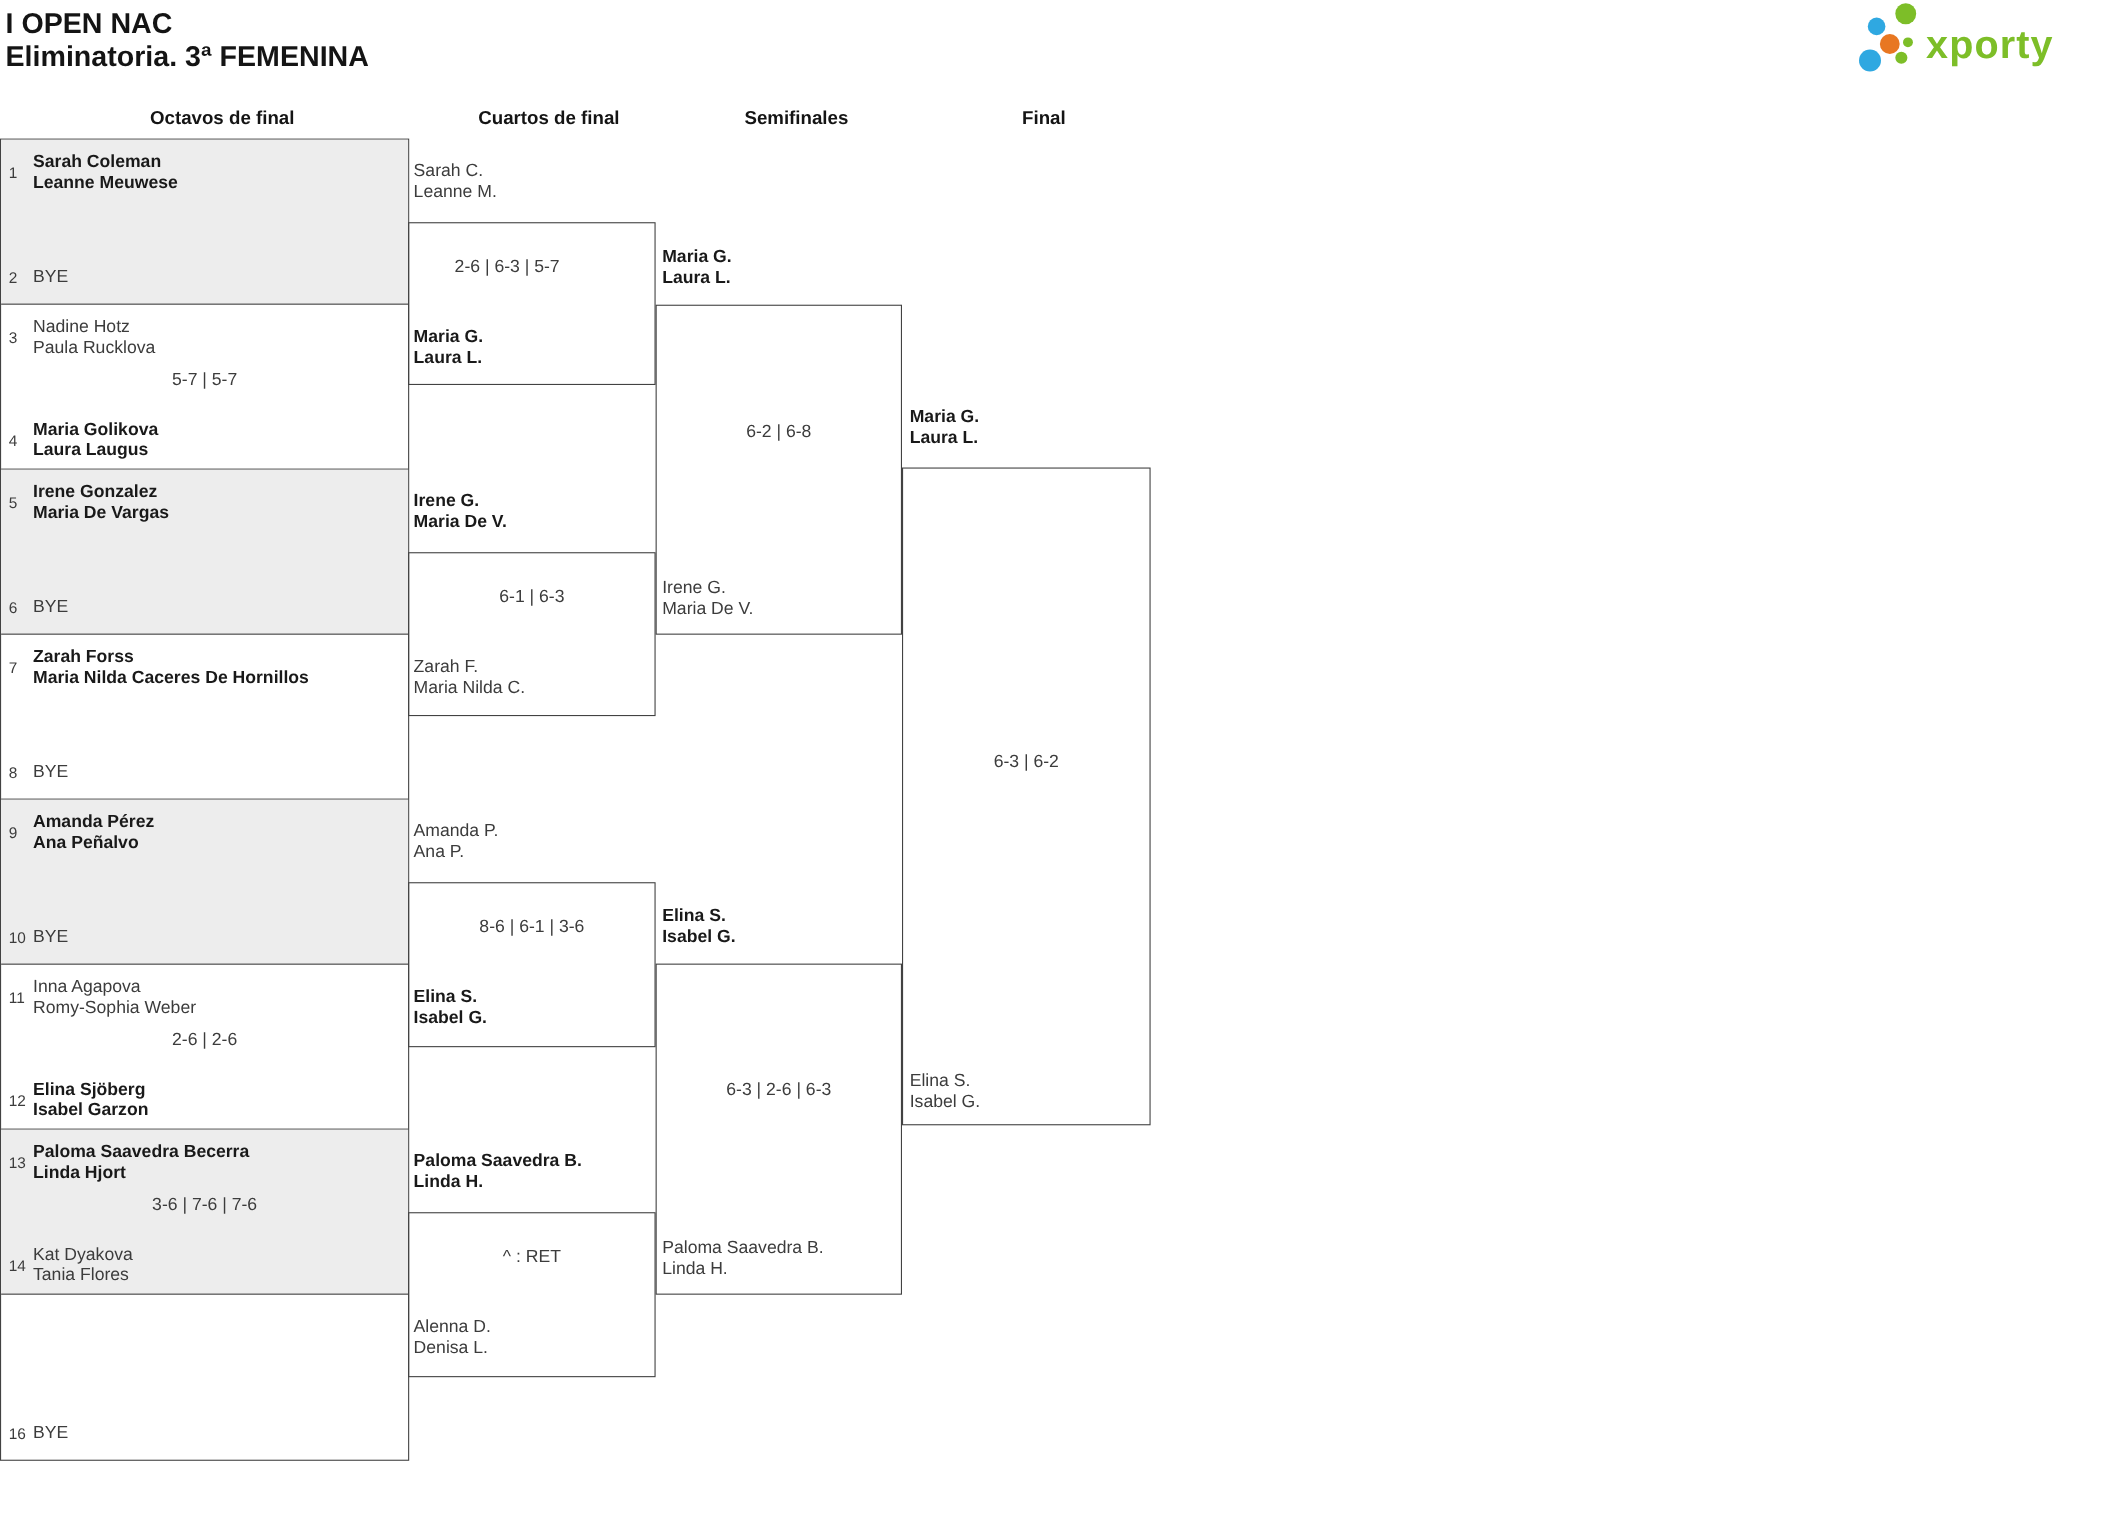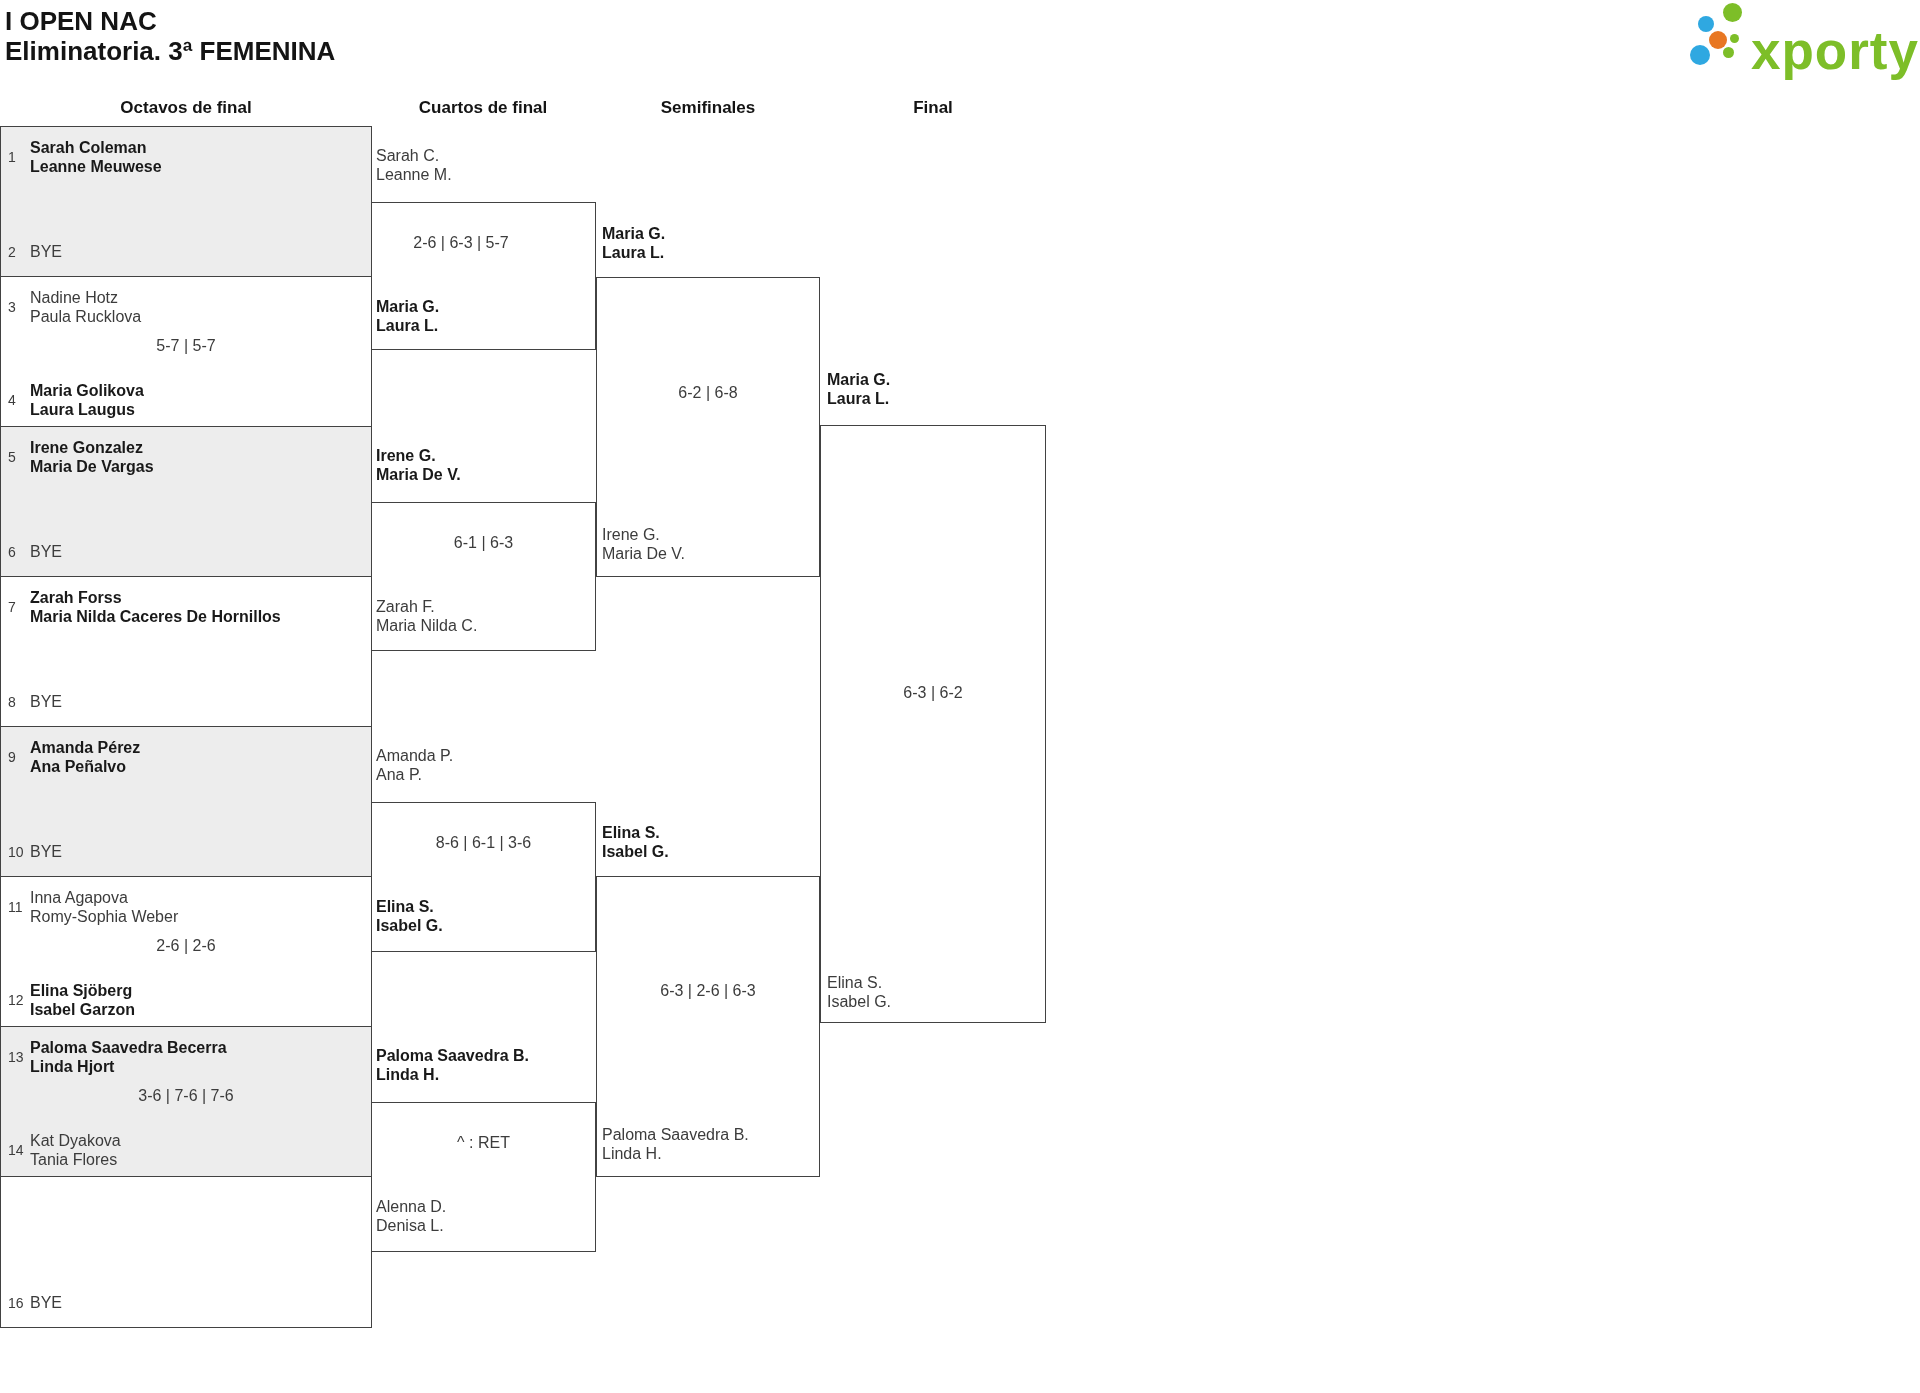--- a/index.html
+++ b/index.html
@@ -10,23 +10,23 @@
     --green:#7DBE28;
     --blue:#2FA8E1;
     --orange:#E87722;
   }
   html,body{margin:0;padding:0;background:#fff;}
   .page{
     position:relative;width:1920px;height:1393px;background:#fff;overflow:hidden;
     font-family:"Liberation Sans",sans-serif;color:var(--txt);
   }
   .title{position:absolute;left:5px;top:6px;font-size:26px;line-height:30px;font-weight:700;color:#141414;}
-  .round-h{position:absolute;top:98px;transform:translateX(-50%);font-size:17px;font-weight:700;color:#141414;white-space:nowrap;}
+  .round-h{position:absolute;top:98px;transform:translateX(-50%);font-size:17px;font-weight:700;color:#141414;white-space:nowrap;margin-left:16px;}
   
-  .logo-text{position:absolute;left:1751px;top:20px;font-size:53px;font-weight:700;color:var(--green);letter-spacing:1px;text-align:right;}
+  .logo-text{position:absolute;left:1751px;top:20px;font-size:36px;font-weight:700;color:var(--green);letter-spacing:1px;text-align:right;}
   .dot{position:absolute;border-radius:50%;}
   .dot.g{background:var(--green);} .dot.b{background:var(--blue);} .dot.o{background:var(--orange);}
   
   .col1{position:absolute;left:0;top:126px;width:372px;height:1202px;border:1px solid var(--line);box-sizing:border-box;}
   .cell{position:relative;height:150px;border-bottom:1px solid var(--line);box-sizing:border-box;}
   .cell:last-child{border-bottom:none;}
   .cell.shaded{background:var(--shade);}
   .slot{position:absolute;left:7px;right:8px;display:flex;align-items:center;gap:5px;}
   .slot-top{top:11px;}
   .slot-bot{bottom:7px;}

